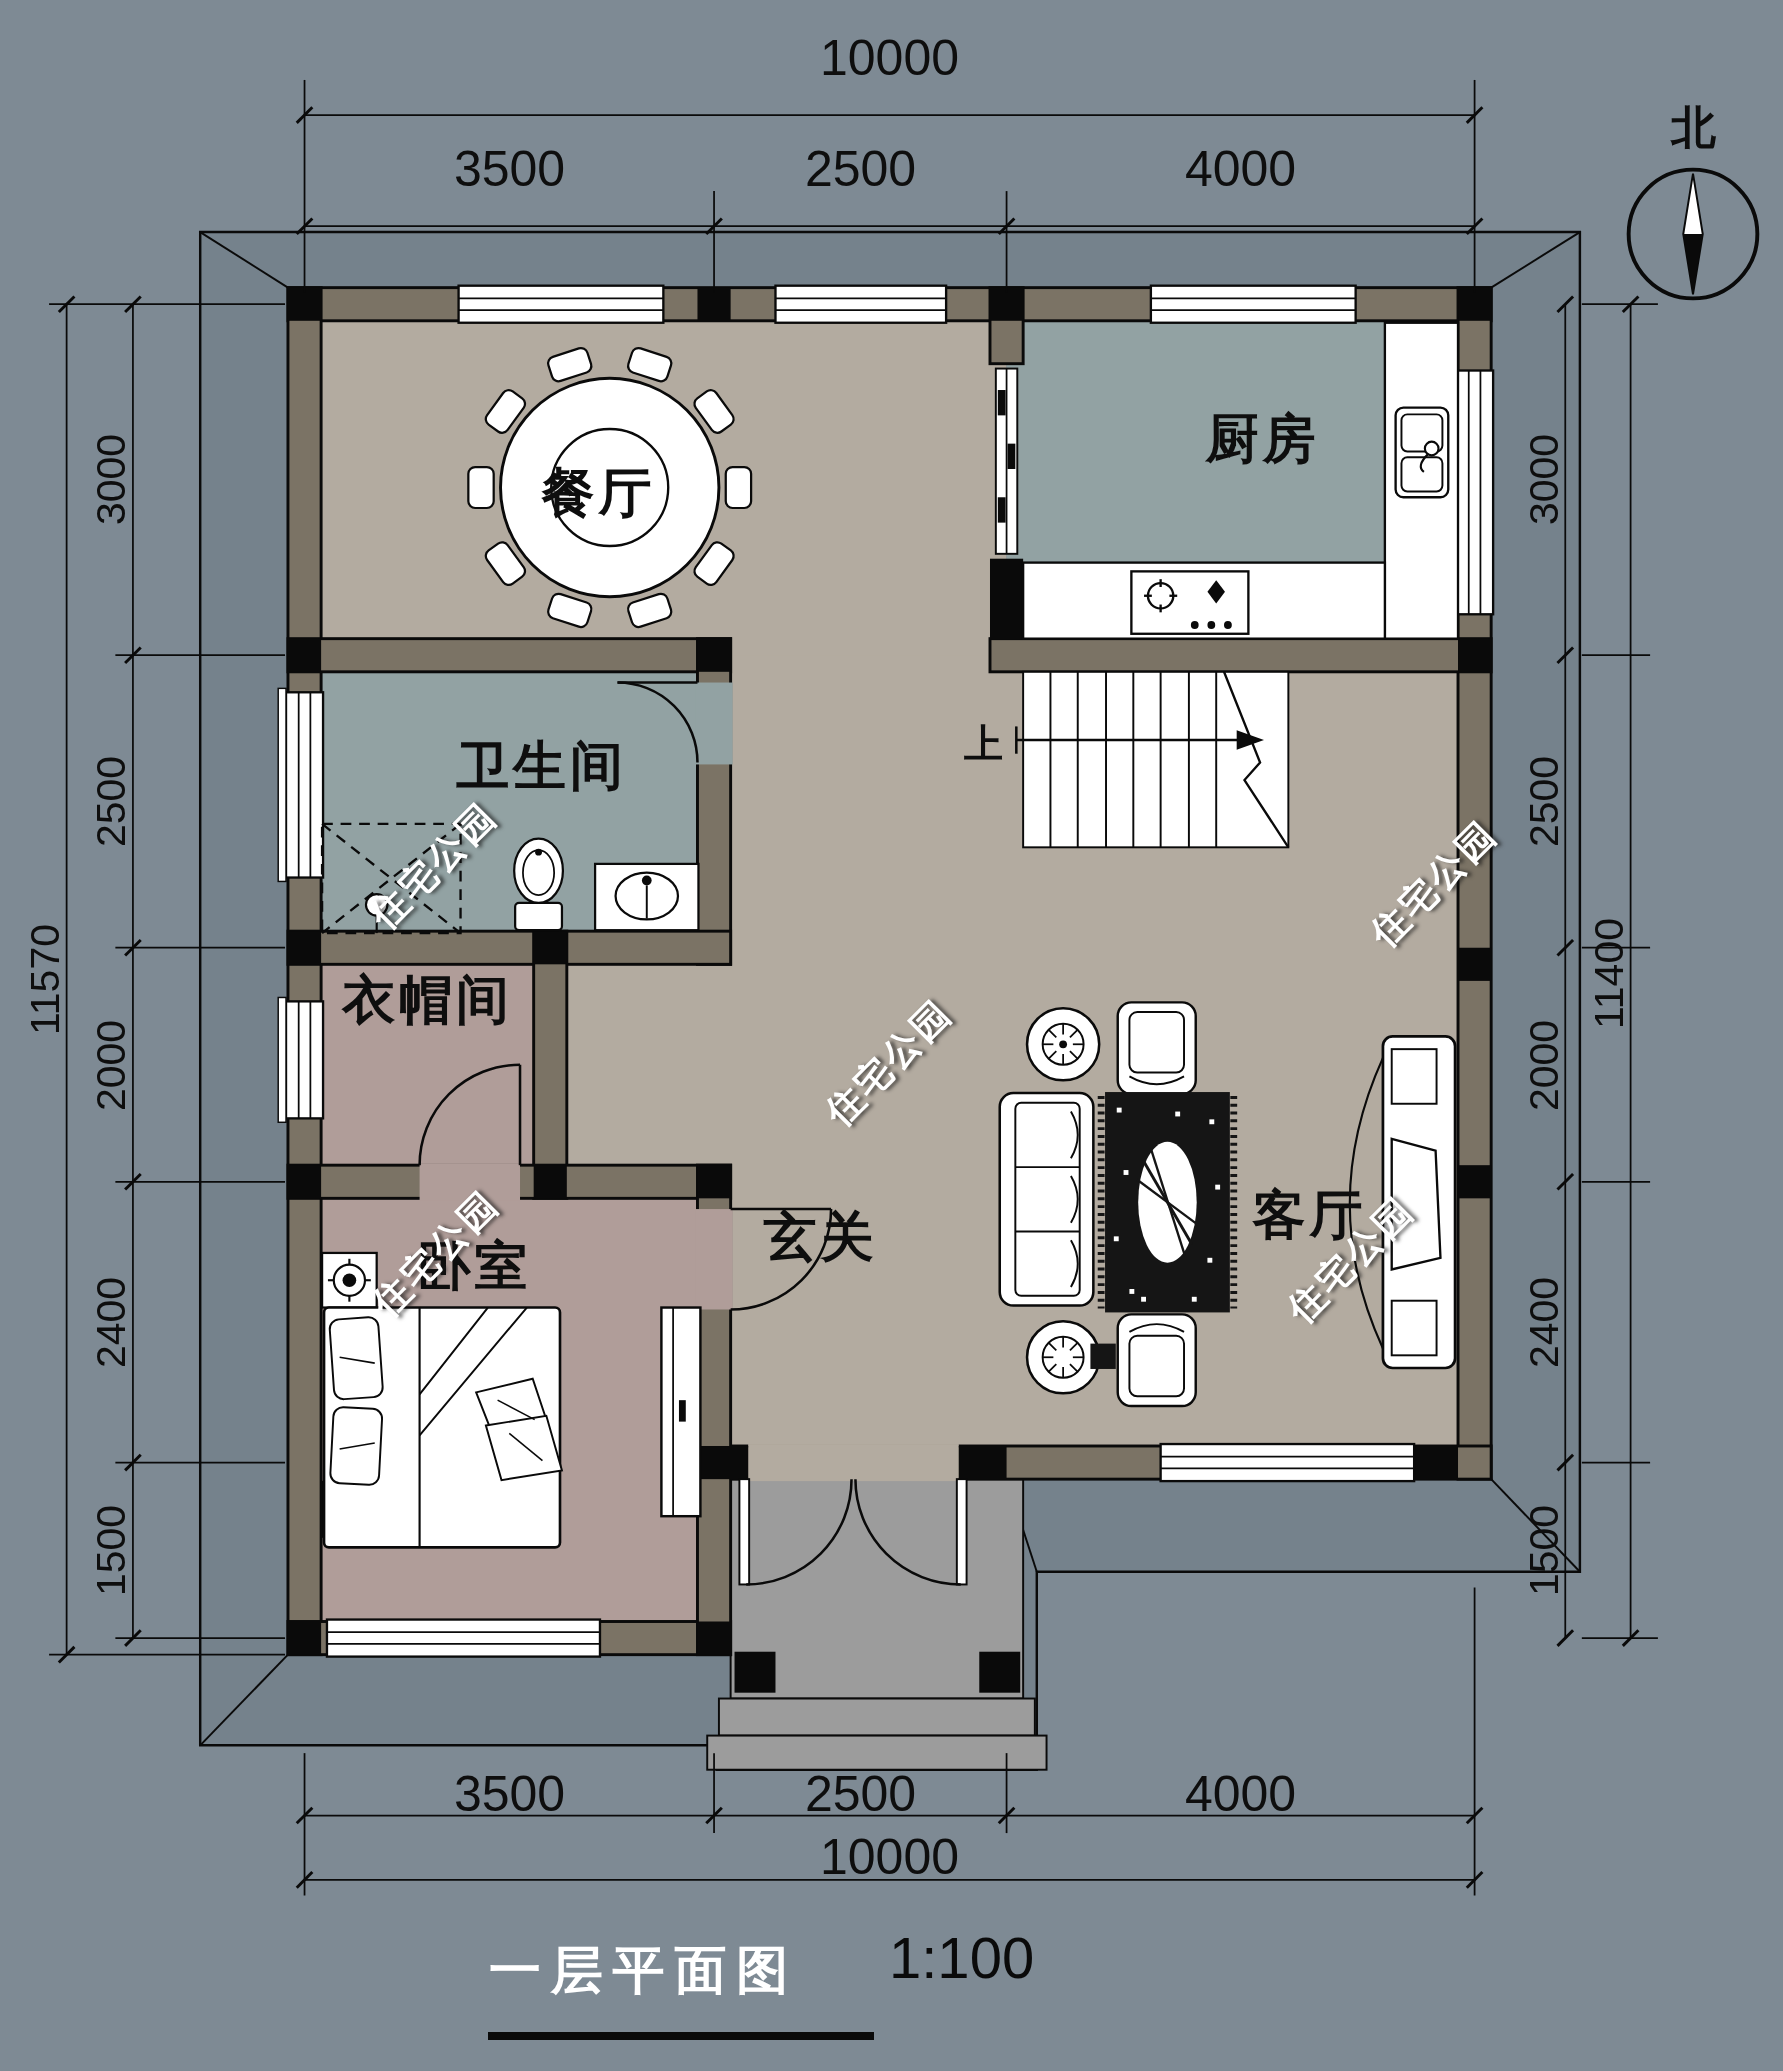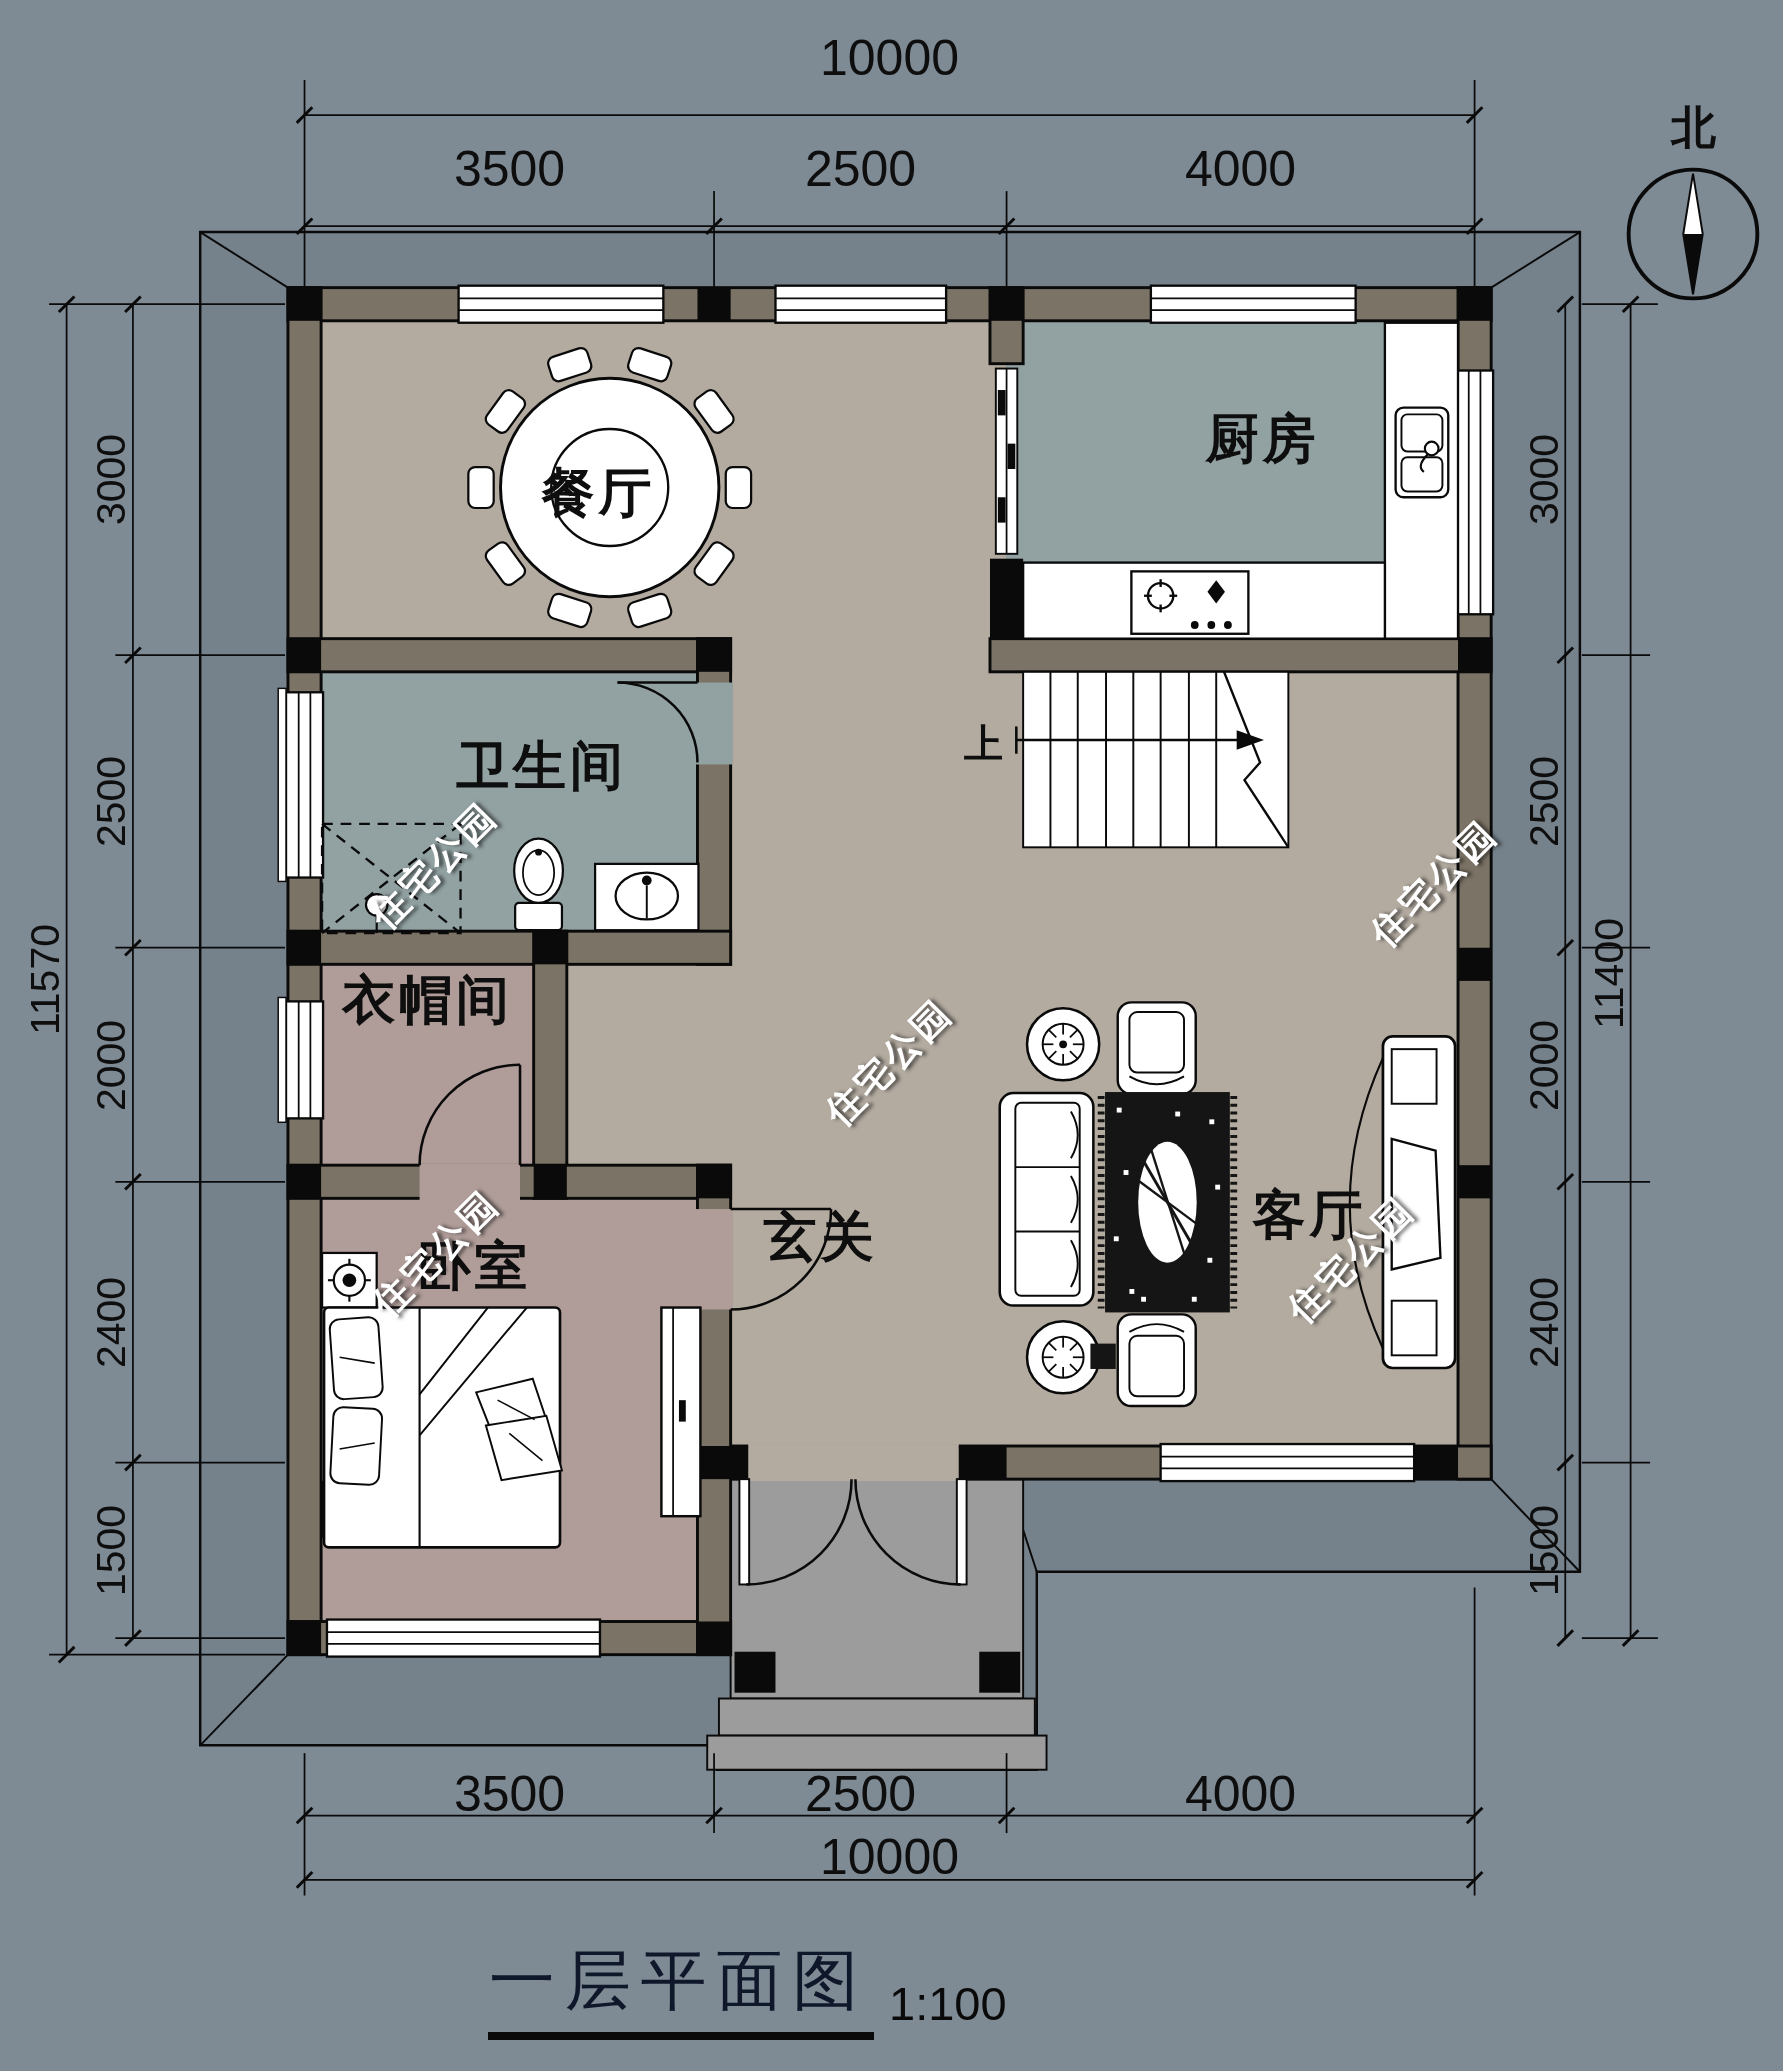--- a/index.html
+++ b/index.html
@@ -7,23 +7,23 @@
        font-family:"Liberation Sans",sans-serif;overflow:hidden;}
   #plan-svg{position:absolute;left:0;top:0;}
   .lbl{position:absolute;color:#0e0e0e;text-align:center;white-space:nowrap;}
   .room-lbl{font-size:53px;font-weight:600;letter-spacing:3.9px;}
   .dim{font-size:50px;width:215px;}
   .vdim{font-size:41px;width:215px;height:47px;transform:rotate(-90deg);}
   .watermark{position:absolute;width:254px;text-align:center;color:#ffffff;font-size:37px;
              font-weight:bold;letter-spacing:2.9px;transform:rotate(-45deg);
              text-shadow:2.9px 2.9px 3.9px rgba(20,20,20,0.65);}
   .title-row{position:absolute;left:419px;top:1936px;width:683px;}
-  .title-main{font-size:66px;font-weight:normal;color:#0f172a;letter-spacing:9.8px;}
+  .title-main{font-size:52px;font-weight:bold;color:#ffffff;letter-spacing:9.8px;}
   .title-underline{position:absolute;left:488px;top:2032px;width:386px;height:7.8px;background:#0a0a0a;}
-  .title-scale{position:absolute;left:889px;top:1976px;font-size:47px;color:#0a0a0a;text-align:center;}
+  .title-scale{position:absolute;left:889px;top:1924px;font-size:58px;color:#0a0a0a;text-align:center;}
   .north-lbl{font-size:45px;font-weight:bold;}
   .up-lbl{font-size:39px;font-weight:bold;}
 </style>
 </head>
 <body>
 
 <svg id="plan-svg" width="1784" height="2071" viewBox="0 0 1829 2124">
 
   <g>
     <polygon points="205,238 1620,238 1620,1612 1063,1612 1063,1815 735,1815 735,1790 205,1790" fill="#75828C" stroke="#0a0a0a" stroke-width="2.5"></polygon>

